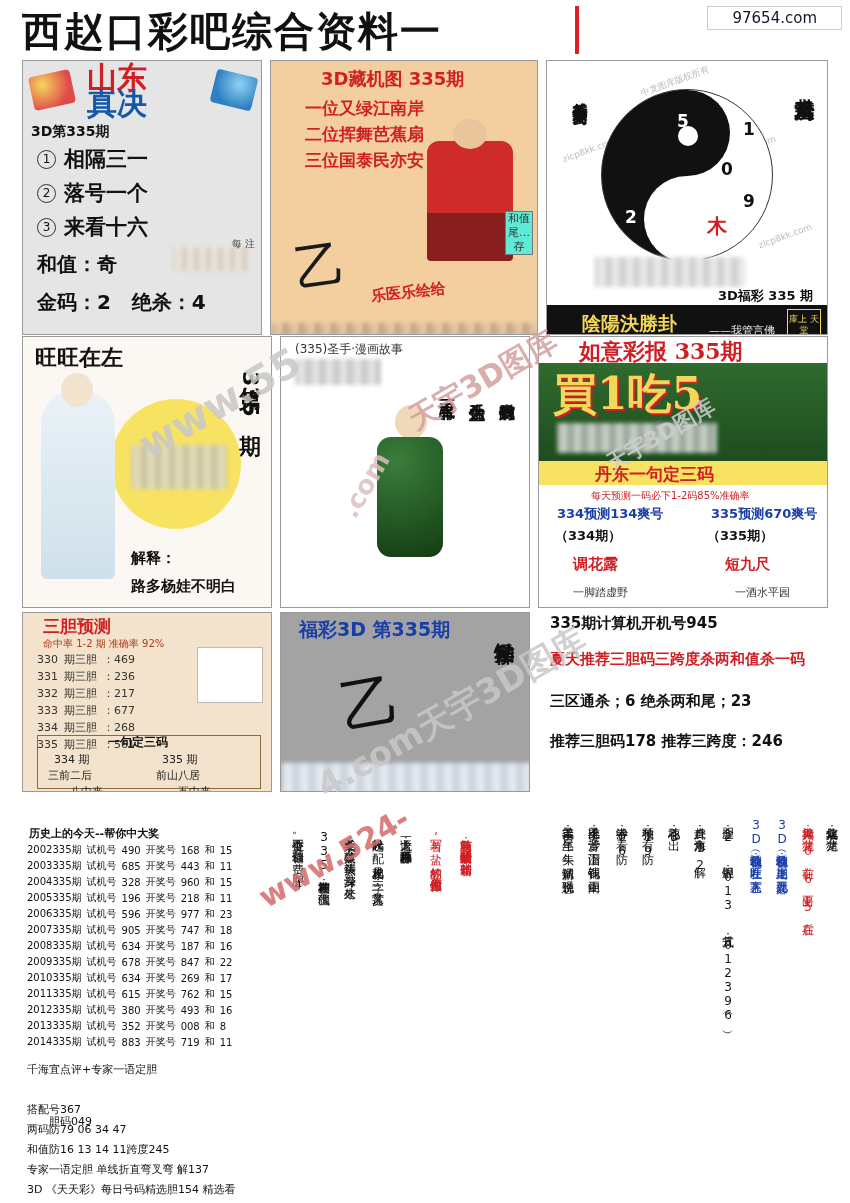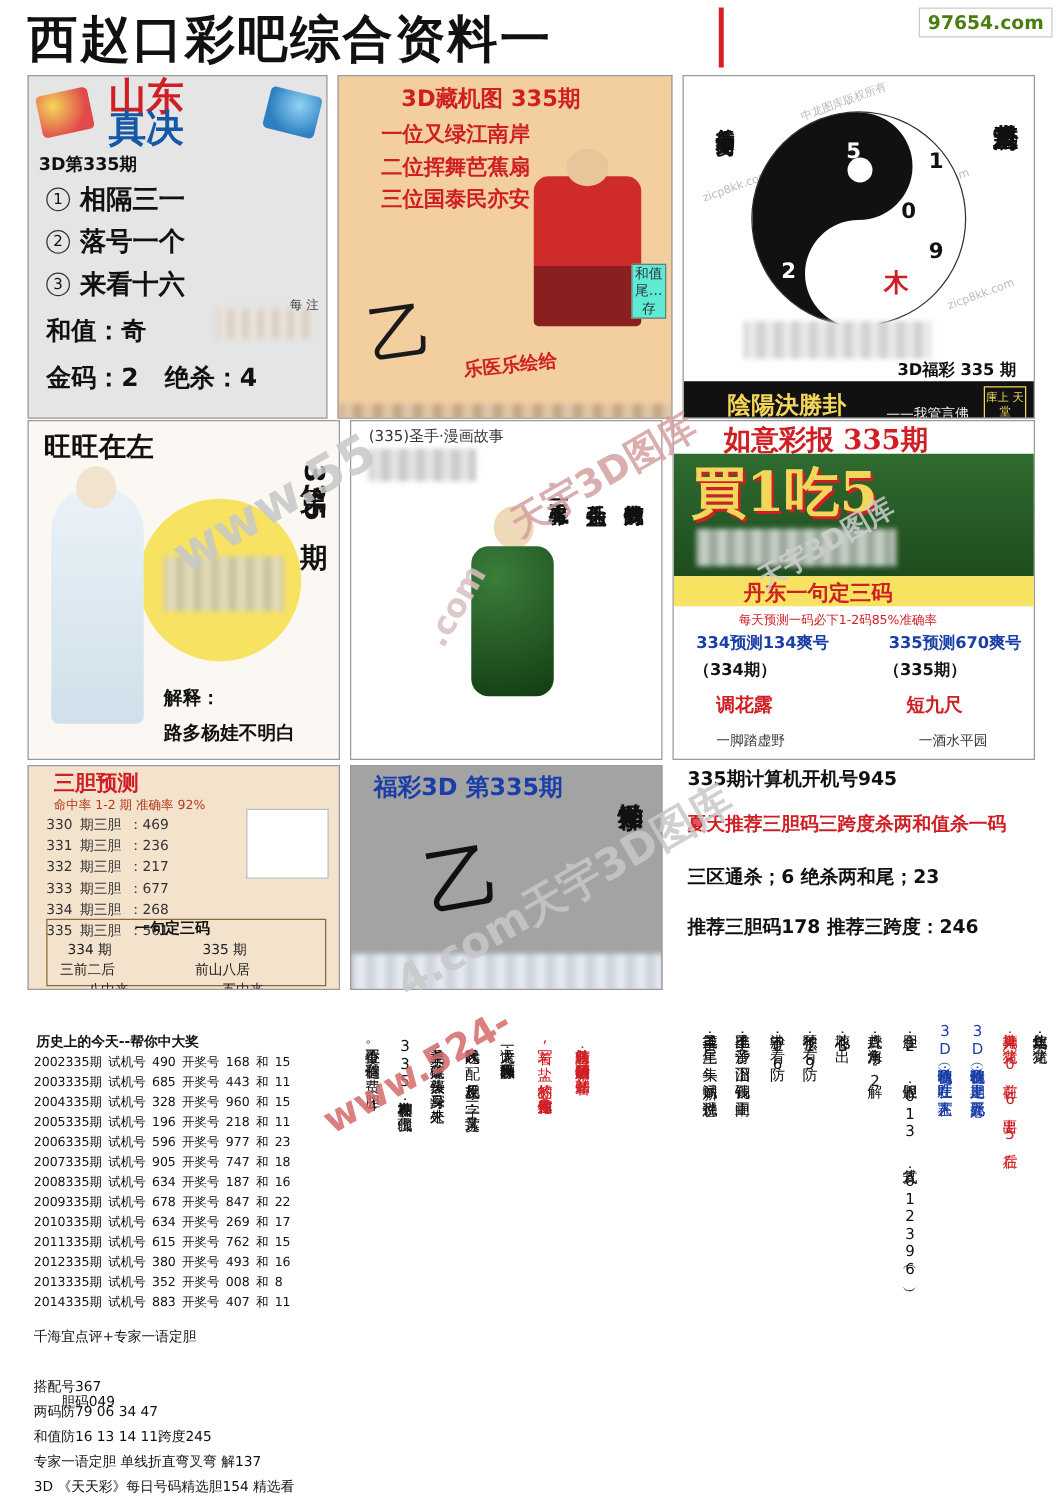--- a/index.html
+++ b/index.html
@@ -4,22 +4,22 @@
 <style>
   html,body{margin:0;padding:0;background:#fff;}
   body{width:850px;height:1203px;position:relative;overflow:hidden;
        font-family:"DejaVu Sans","Liberation Sans",sans-serif;}
   .abs{position:absolute;}
   
   #headerbar{left:0;top:0;width:850px;height:60px;}
   #hdr-title{left:22px;top:4px;font-size:40px;font-weight:bold;color:#111;
              letter-spacing:2px;white-space:nowrap;font-family:"DejaVu Serif","Liberation Serif",serif;}
   #hdr-rule{left:575px;top:6px;width:4px;height:48px;background:#d81f26;}
-  #wm-top{right:8px;top:6px;background:#fff;border:1px solid #ccc;padding:2px 6px;
-          font-size:15px;color:#4d7c0f;font-weight:bold;}
+  #wm-top{right:8px;top:6px;background:#fff;border:1px solid #ccc;padding:2px 24px;
+          font-size:15px;color:#0f172a;font-weight:normal;}
   
   .panel{box-sizing:border-box;overflow:hidden;}
   .bd{border:1px solid #9a9a9a;}
   
   #p1{left:22px;top:60px;width:240px;height:275px;background:#e5e5e5;}
   #p1 .deco{position:absolute;left:0;top:0;width:240px;height:60px;}
   #p1 .kite{position:absolute;left:8px;top:12px;width:42px;height:34px;
             background:radial-gradient(circle at 30% 30%,#f4d75a,#e04a4a 70%);
             border-radius:4px;transform:rotate(-12deg);}
   #p1 .kite2{position:absolute;right:8px;top:12px;width:42px;height:34px;
@@ -475,21 +475,21 @@
       <td>开奖号</td>
       <td>008</td>
       <td>和</td>
       <td>8</td>
     </tr>
     <tr>
       <td>2014335期</td>
       <td>试机号</td>
       <td>883</td>
       <td>开奖号</td>
-      <td>407</td>
+      <td>719</td>
       <td>和</td>
       <td>11</td>
     </tr>
   </tbody>
     </table>
   <div class="f" style="top:236px;">千海宜点评+专家一语定胆</div>
   <div class="f" style="top:256px;left:26px;margin-top:32px;">胆码049</div>
   <div class="f" style="top:276px;">搭配号367</div>
   <div class="f" style="top:296px;">两码防79  06  34  47</div>
   <div class="f" style="top:316px;">和值防16  13  14  11跨度245</div>

